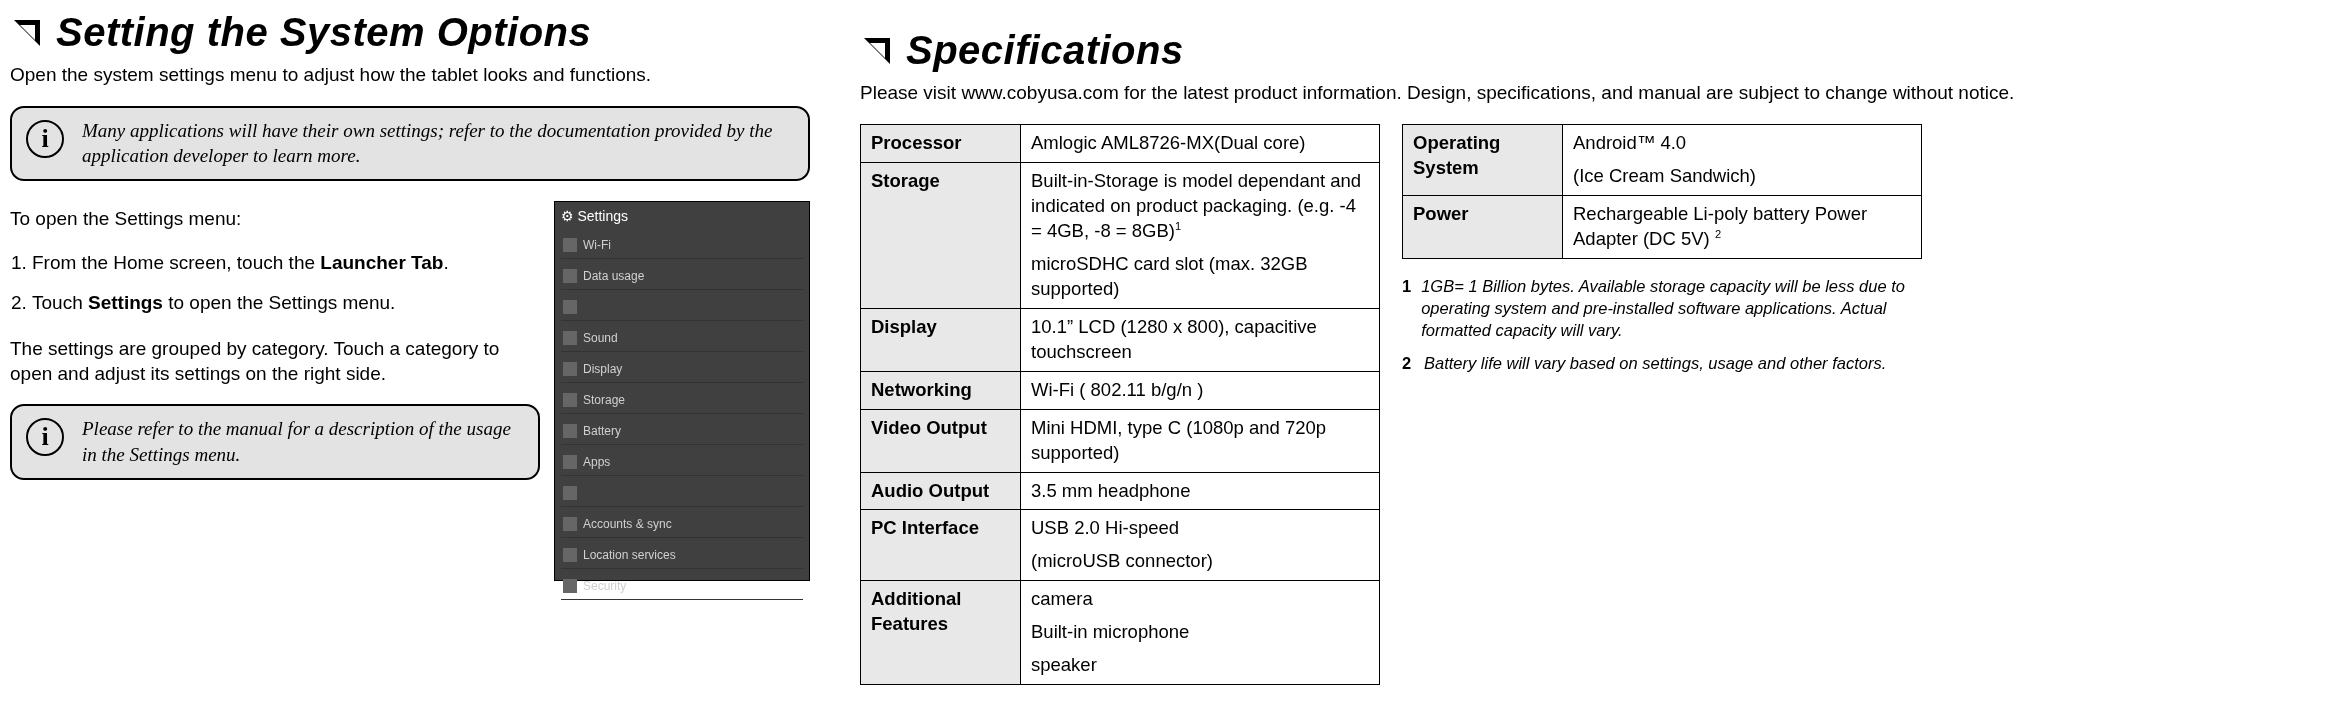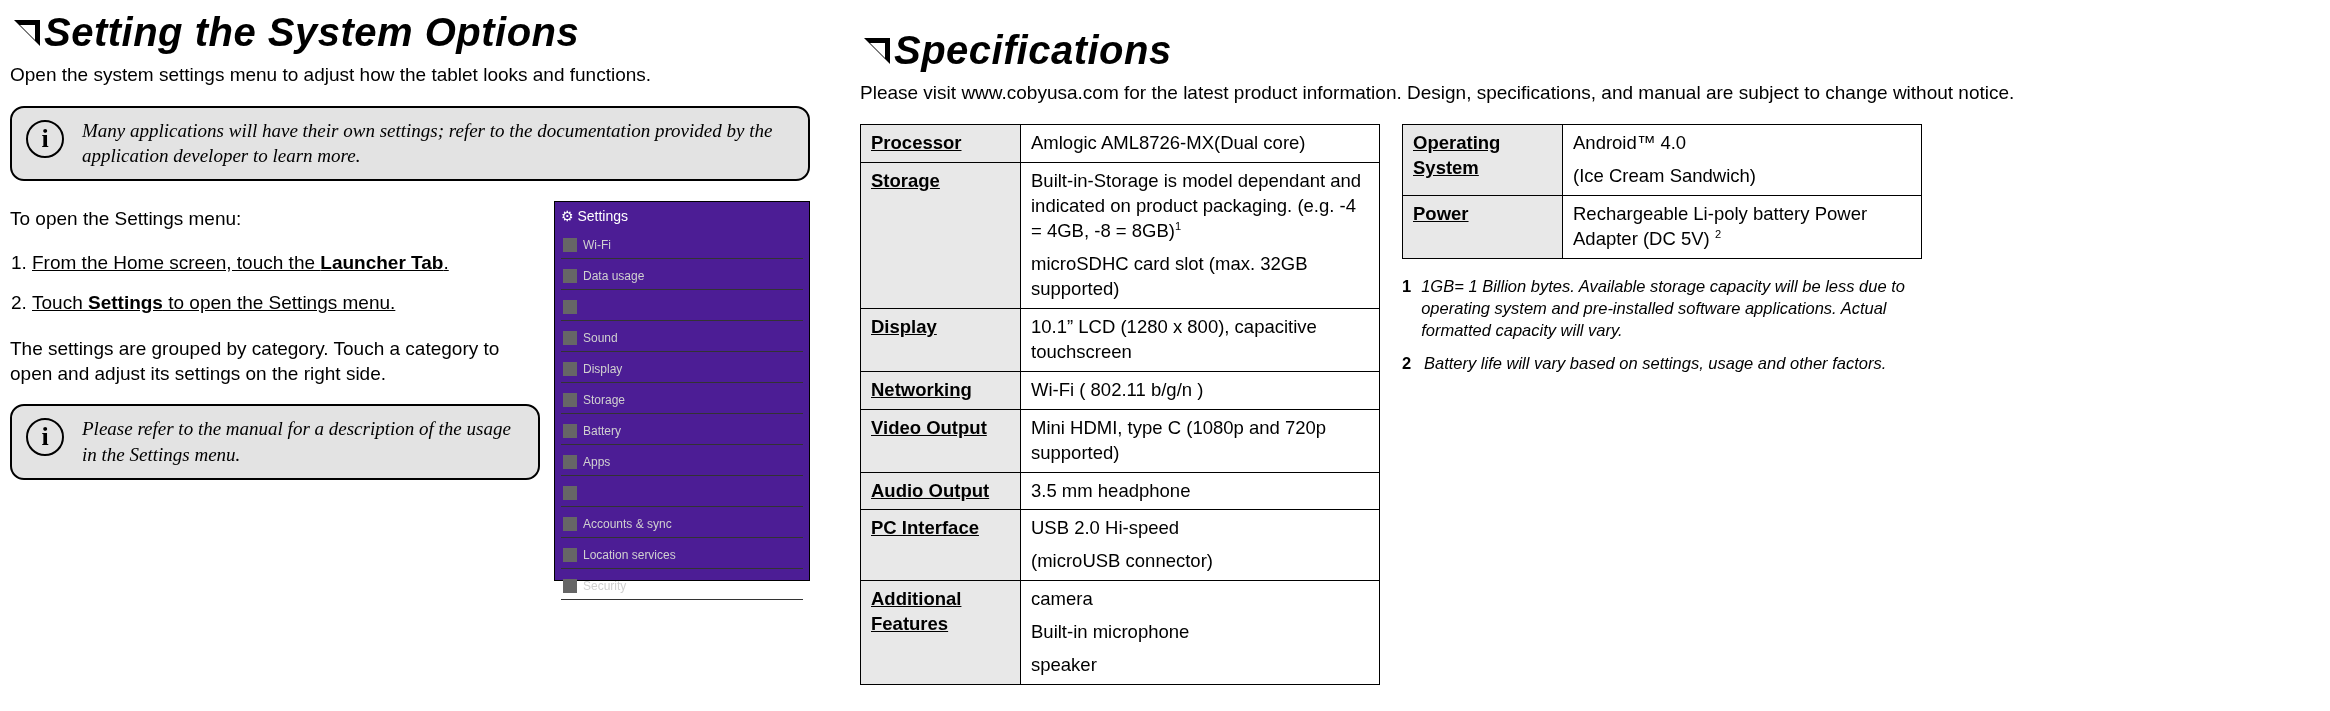--- a/index.html
+++ b/index.html
@@ -16,20 +16,21 @@
   .col-right { width: 1440px; flex-shrink:0;margin-top:18px; }
   h1 {
     font-family: "Arial Black", Arial, sans-serif;
     font-weight: 900;
     font-style: italic;
     font-size: 40px;
     margin: 0 0 8px 0;
     letter-spacing: 0.5px;
     display:flex;
     align-items:center;
+    gap:12px;
   }
   .arrow-icon svg { display:block; }
   p { margin: 6px 0 18px 0; line-height:1.3; }
   a.link { color:#000; }
   .callout {
     border: 2px solid #000;
     border-radius: 14px;
     background: #e3e3e3;
     padding: 10px 14px 10px 14px;
     display:flex;
@@ -46,36 +47,36 @@
     font-family: Georgia, serif;
     font-weight:bold;
     font-size:26px;
     margin-top:2px;
   }
   .callout .text { font-style: italic; line-height:1.35;font-family:Liberation Serif, serif; }
   .two-col-left { display:flex; gap:14px; }
   .two-col-left .steps { width: 530px; }
   .settings-img {
     width: 260px; height:380px;
-    background:#4c1d95;
+    background:#404040;
     border:1px solid #000;
     color:#d0d0d0;
     font-size:12px;
     padding:6px;
     display:flex; flex-direction:column;
     gap:4px;
   }
   .settings-img .title-row { color:#fff; font-size:14px; margin-bottom:4px;}
   .settings-img .row {
     display:flex; align-items:flex-start; gap:6px;
     padding:6px 2px; border-bottom:1px solid #333;
   }
   .settings-img .row .sq { width:14px;height:14px;background:#666;flex-shrink:0;}
   ol.steps-list { padding-left:22px; margin:12px 0 20px 0; }
-  ol.steps-list li { margin-bottom:14px; line-height:1.4;text-decoration:underline; }
+  ol.steps-list li { margin-bottom:14px; line-height:1.4; }
   .bold { font-weight:bold; }
   .narrow-callout { width:530px; }
 
   
   .spec-wrap { display:flex; gap:22px; }
   .spec-col1 { width:520px; }
   .spec-col2 { width:520px; }
   table.spec {
     border-collapse: collapse;
     width:100%;
@@ -84,21 +85,20 @@
   table.spec td {
     border:1.5px solid #000;
     padding:6px 10px;
     vertical-align:top;
     line-height:1.35;
   }
   table.spec td.label {
     background:#e8e8e8;
     font-weight:bold;
     width:160px;
-    text-decoration:underline;
   }
   .footnotes { margin-top:16px; font-style:italic; font-size:16.5px; line-height:1.35;}
   .footnotes div { display:flex; gap:10px; margin-bottom:10px;}
   .footnotes .n { font-weight:bold; font-style:normal; width:12px;}
   sup { font-size:0.6em; }
   .cell-para { margin:0 0 8px 0; }
   .cell-para:last-child { margin-bottom:0; }
 </style>
 </head>
 <body>

